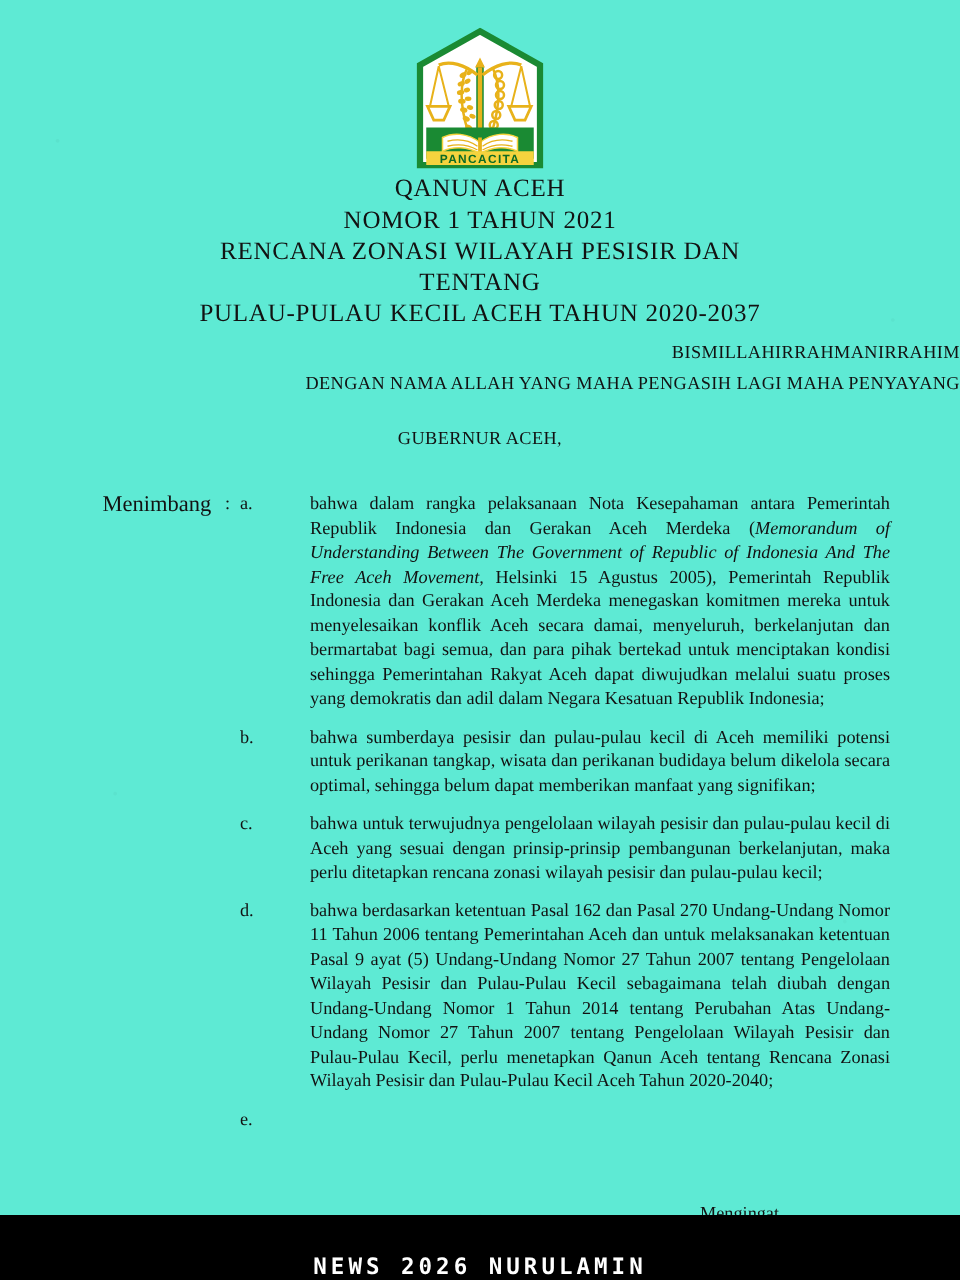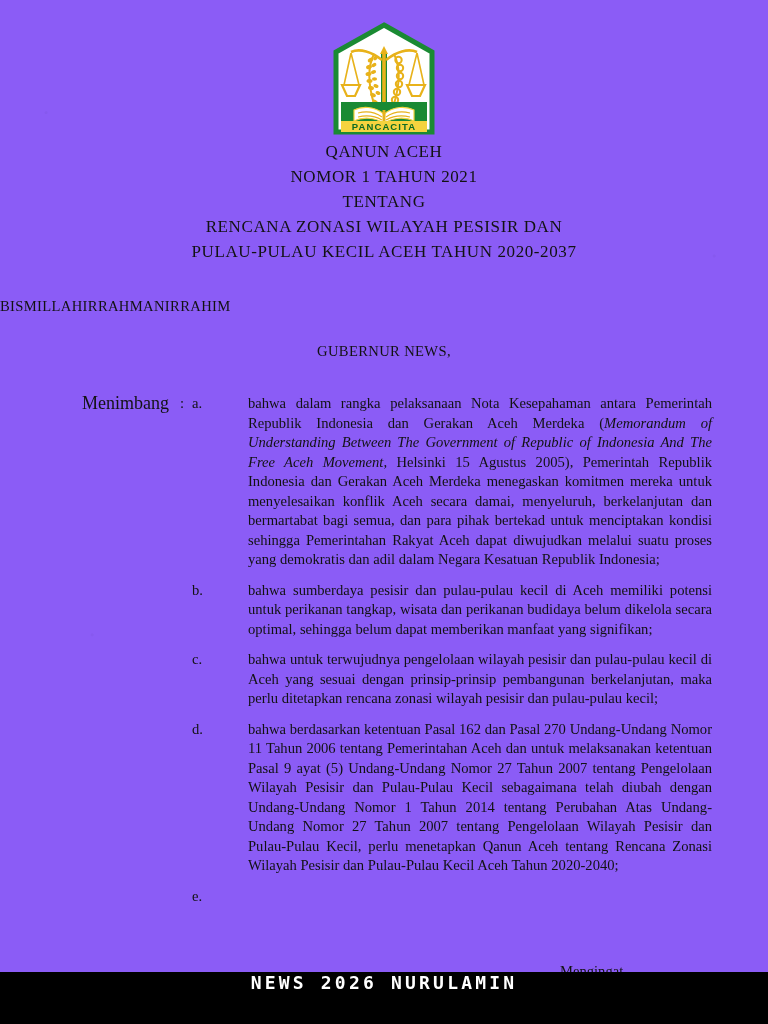--- a/index.html
+++ b/index.html
@@ -13,21 +13,21 @@
     height: 1024px;
     position: relative;
     overflow: hidden;
     font-family: "Liberation Serif", "DejaVu Serif", serif;
     color: #121212;
   }
 
   #page {
     position: absolute;
     inset: 0;
-    background: #8b5cf6;
+    background: #5eead4;
   }
 
   
   .paper-noise {
     position: absolute;
     inset: 0;
     pointer-events: none;
     background:
       radial-gradient(circle at 6% 11%, rgba(0,0,0,.035) 0 1px, transparent 2px),
       radial-gradient(circle at 93% 25%, rgba(0,0,0,.03) 0 1px, transparent 2px),
@@ -48,32 +48,31 @@
   .emblem { display:block; }
 
   
   .heading-block {
     position: absolute;
     left: 0; right: 0;
     top: 139px;
     text-align: center;
   }
   .h-line {
-    font-size: 17px;
+    font-size: 20px;
     letter-spacing: .6px;
     line-height: 25px;
     white-space: nowrap;
   }
 
   .bismillah-block {
     position: absolute;
     left: 0; right: 0;
     top: 270px;
-    text-align: left;
-    margin-top: 24px;
+    text-align: right;
   }
   .bism-line {
     font-size: 14.6px;
     letter-spacing: .35px;
     line-height: 25px;
   }
 
   .rahmat-block {
     position: absolute;
     left: 0; right: 0;
@@ -148,21 +147,21 @@
 
   
   .footer-bar {
     position: absolute;
     left: 0;
     right: 0;
     bottom: 0;
     height: 52px;
     background: #000000;
     display: flex;
-    align-items: flex-start;
+    align-items: flex-end;
     justify-content: center;
   }
   .footer-text {
     color: #ffffff;
     font-family: "DejaVu Sans Mono", "Liberation Mono", monospace;
     font-size: 18px;
     letter-spacing: 3.2px;
     font-weight: 700;
   }
 </style>
@@ -234,31 +233,32 @@
       <rect x="54.5" y="88" width="3" height="14" fill="#e8b21a"></rect>
 
       <rect x="13" y="99" width="86" height="11" fill="#f5d33e"></rect>
       <text x="56" y="108" text-anchor="middle" font-family="Liberation Sans, sans-serif" font-size="9.5" font-weight="700" letter-spacing="1.1" fill="#0d6b24">PANCACITA</text>
     </svg>
   </div>
 
   <div class="heading-block">
     <div class="h-line">QANUN ACEH</div>
     <div class="h-line">NOMOR 1 TAHUN 2021</div>
+    <div class="h-line">RENCANA ZONASI WILAYAH PESISIR DAN</div>
     <div class="h-line">TENTANG</div>
-    <div class="h-line">RENCANA ZONASI WILAYAH PESISIR DAN</div>
     <div class="h-line">PULAU-PULAU KECIL ACEH TAHUN 2020-2037</div>
   </div>
 
   <div class="bismillah-block">
     <div class="bism-line">BISMILLAHIRRAHMANIRRAHIM</div>
+    <div class="bism-line">DENGAN NAMA ALLAH YANG MAHA PENGASIH LAGI MAHA PENYAYANG</div>
   </div>
 
   <div class="rahmat-block">
-    <div class="rahmat-line">GUBERNUR NEWS,</div>
+    <div class="rahmat-line">GUBERNUR ACEH,</div>
   </div>
 
   <div class="konsiderans">
 
     <div class="kons-row">
       <div class="kons-label">Menimbang</div>
       <div class="kons-colon">:</div>
       <div class="kons-letter">a.</div>
       <div class="kons-text">
         <span>bahwa dalam rangka pelaksanaan Nota Kesepahaman antara Pemerintah Republik Indonesia dan Gerakan Aceh Merdeka (</span><i>Memorandum of Understanding Between The Government of Republic of Indonesia And The Free Aceh Movement,</i><span> Helsinki 15 Agustus 2005), Pemerintah Republik Indonesia dan Gerakan Aceh Merdeka menegaskan komitmen mereka untuk menyelesaikan konflik Aceh secara damai, menyeluruh, berkelanjutan dan bermartabat bagi semua, dan para pihak bertekad untuk menciptakan kondisi sehingga Pemerintahan Rakyat Aceh dapat diwujudkan melalui suatu proses yang demokratis dan adil dalam Negara Kesatuan Republik Indonesia;</span>

